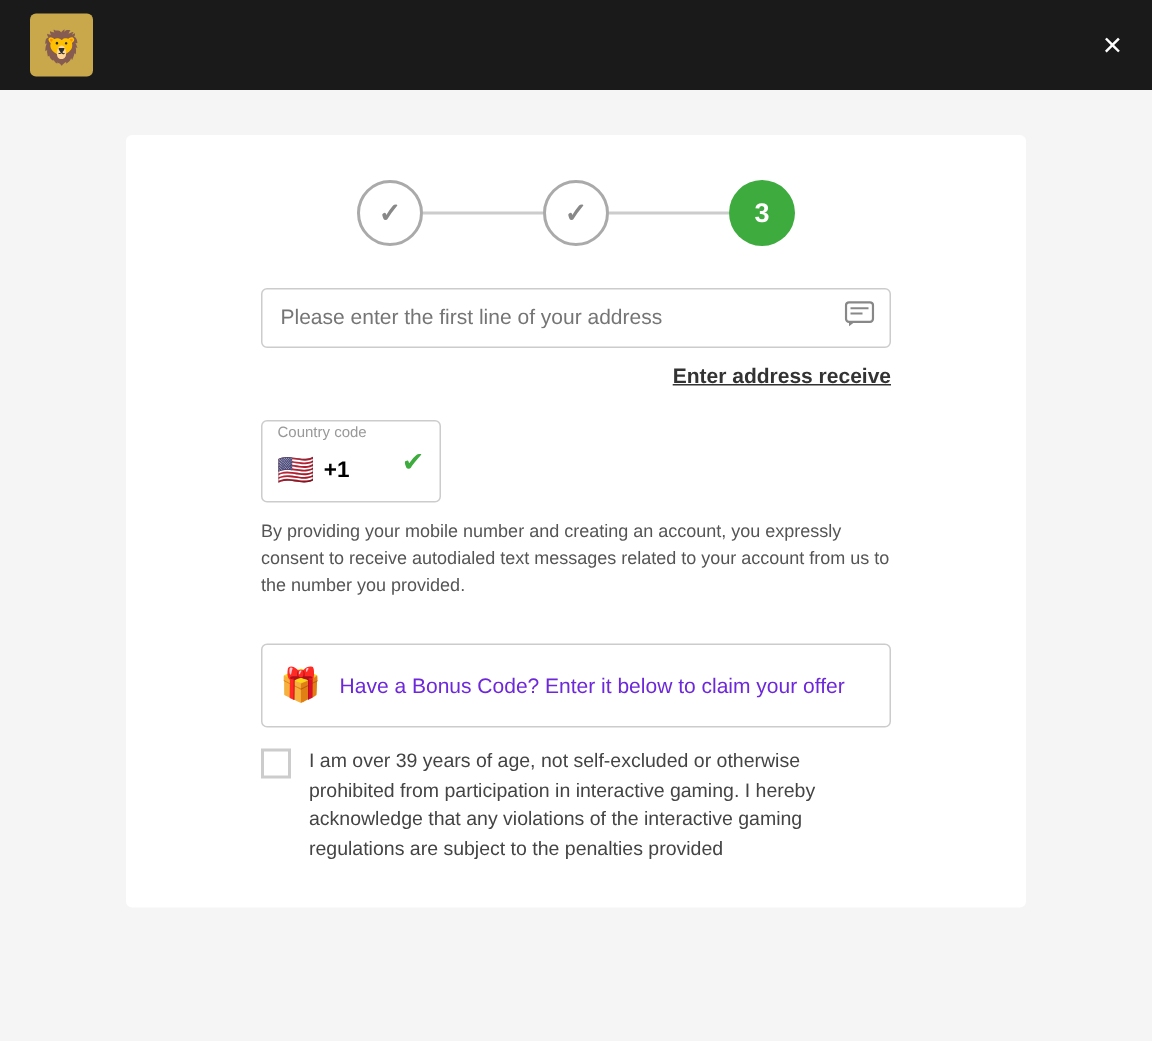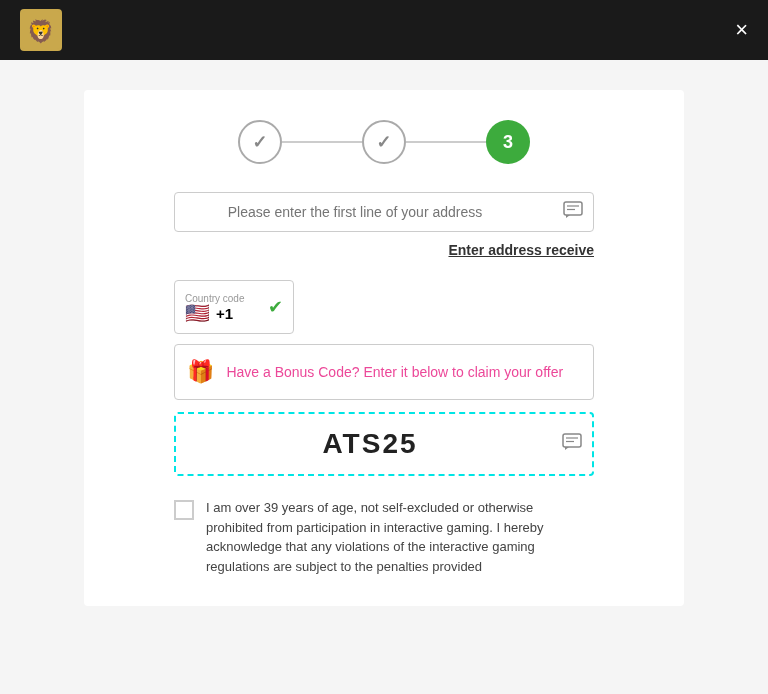--- a/index.html
+++ b/index.html
@@ -157,21 +157,21 @@
       border-radius: 4px;
       padding: 8px 10px;
       display: flex;
       align-items: center;
       gap: 6px;
       position: relative;
       min-width: 120px;
     }
     .country-label {
       position: absolute;
-      top: 12px;
+      top: 2px;
       left: 10px;
       font-size: 10px;
       color: #999;
     }
     .country-value {
       display: flex;
       align-items: center;
       gap: 6px;
       margin-top: 12px;
       font-size: 15px;
@@ -220,21 +220,21 @@
       gap: 12px;
       margin-bottom: 12px;
       position: relative;
     }
     .gift-icon {
       font-size: 22px;
       color: #555;
     }
     .bonus-placeholder {
       font-size: 14px;
-      color: #ec4899;
+      color: #6d28d9;
       flex: 1;
     }
 
     
     .promo-box {
       border: 2px dashed #00e5e5;
       border-radius: 4px;
       padding: 14px 40px 14px 12px;
       display: flex;
       align-items: center;
@@ -305,21 +305,21 @@
     <div class="step-circle completed">
       <span class="checkmark">✓</span>
     </div>
     <div class="step-line"></div>
     <div class="step-circle active">
       <span>3</span>
     </div>
   </div>
 
   <div class="address-field" style="position:relative; margin-bottom:10px;">
-    <input type="text" style="width: 100%; border: none; outline: none; font-size: 14px; color: #8b5cf6; padding-right: 30px; text-align: center;" placeholder="Please enter the first line of your address">
+    <input type="text" style="width: 100%; border: none; outline: none; font-size: 14px; color: #8b5cf6; padding-right: 30px;" placeholder="Please enter the first line of your address">
     <span class="field-icon" style="position:absolute; right:10px; top:50%; transform:translateY(-50%);">
       <svg width="20" height="18" viewBox="0 0 20 18" fill="none">
         <rect x="1" y="1" width="18" height="13" rx="2" stroke="#888" stroke-width="1.5" fill="white"></rect>
         <line x1="4" y1="5" x2="16" y2="5" stroke="#888" stroke-width="1.2"></line>
         <line x1="4" y1="8.5" x2="12" y2="8.5" stroke="#888" stroke-width="1.2"></line>
         <path d="M3 14 L3 17 L7 14" fill="#888"></path>
       </svg>
     </span>
   </div>
 
@@ -329,36 +329,26 @@
     <div class="country-code-box">
       <span class="country-label">Country code</span>
       <div class="country-value">
         <span class="flag-emoji">🇺🇸</span>
         <span>+1</span>
       </div>
       <span class="check-green">✔</span>
     </div>
   </div>
 
+  <p class="consent-text">By providing your mobile number and creating an account, you expressly consent to receive autodialed text messages related to your account from us to the number you provided.</p>
 
   <div class="bonus-field">
     <span class="gift-icon">🎁</span>
     <span class="bonus-placeholder">Have a Bonus Code? Enter it below to claim your offer</span>
   </div>
 
-  <div class="promo-box">
-    <span class="promo-code">ATS25</span>
-    <span class="promo-icon">
-      <svg width="20" height="18" viewBox="0 0 20 18" fill="none">
-        <rect x="1" y="1" width="18" height="13" rx="2" stroke="#888" stroke-width="1.5" fill="white"></rect>
-        <line x1="4" y1="5" x2="16" y2="5" stroke="#888" stroke-width="1.2"></line>
-        <line x1="4" y1="8.5" x2="12" y2="8.5" stroke="#888" stroke-width="1.2"></line>
-        <path d="M3 14 L3 17 L7 14" fill="#888"></path>
-      </svg>
-    </span>
-  </div>
 
   <div class="age-row">
     <div class="age-checkbox"></div>
     <span class="age-text">I am over 39 years of age, not self-excluded or otherwise prohibited from participation in interactive gaming. I hereby acknowledge that any violations of the interactive gaming regulations are subject to the penalties provided</span>
   </div>
 
 </div>
 
 </body></html>

